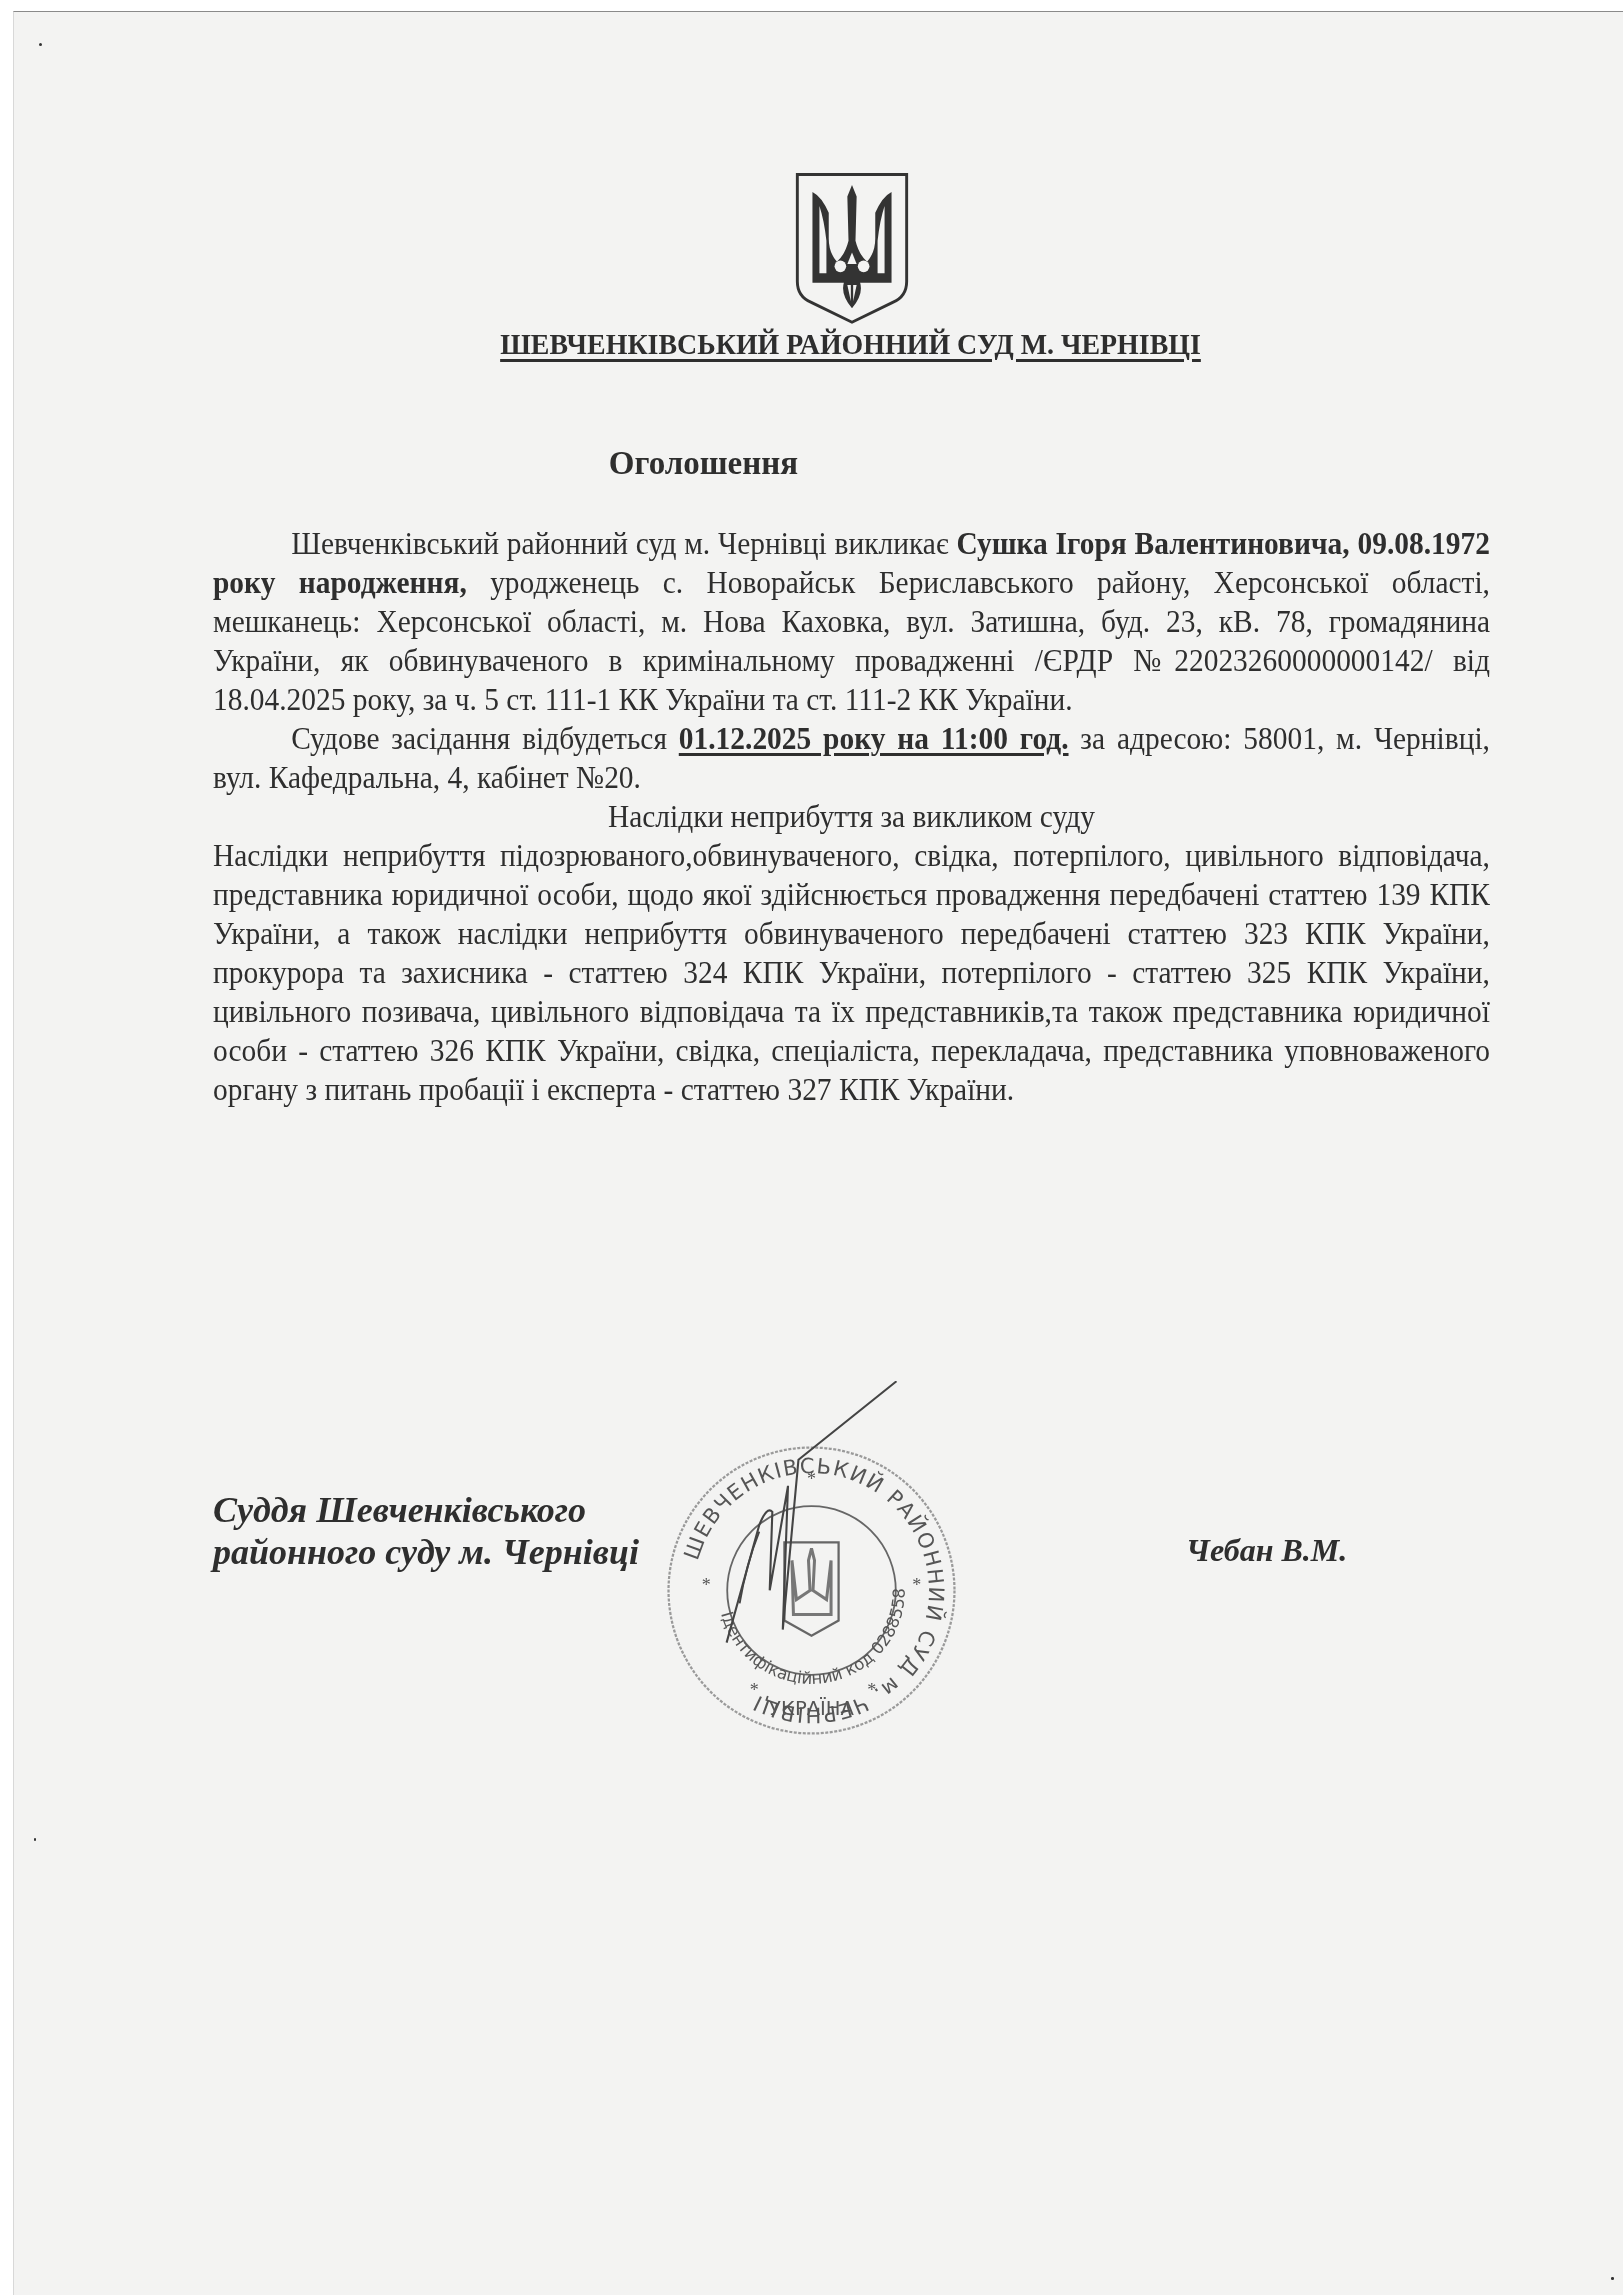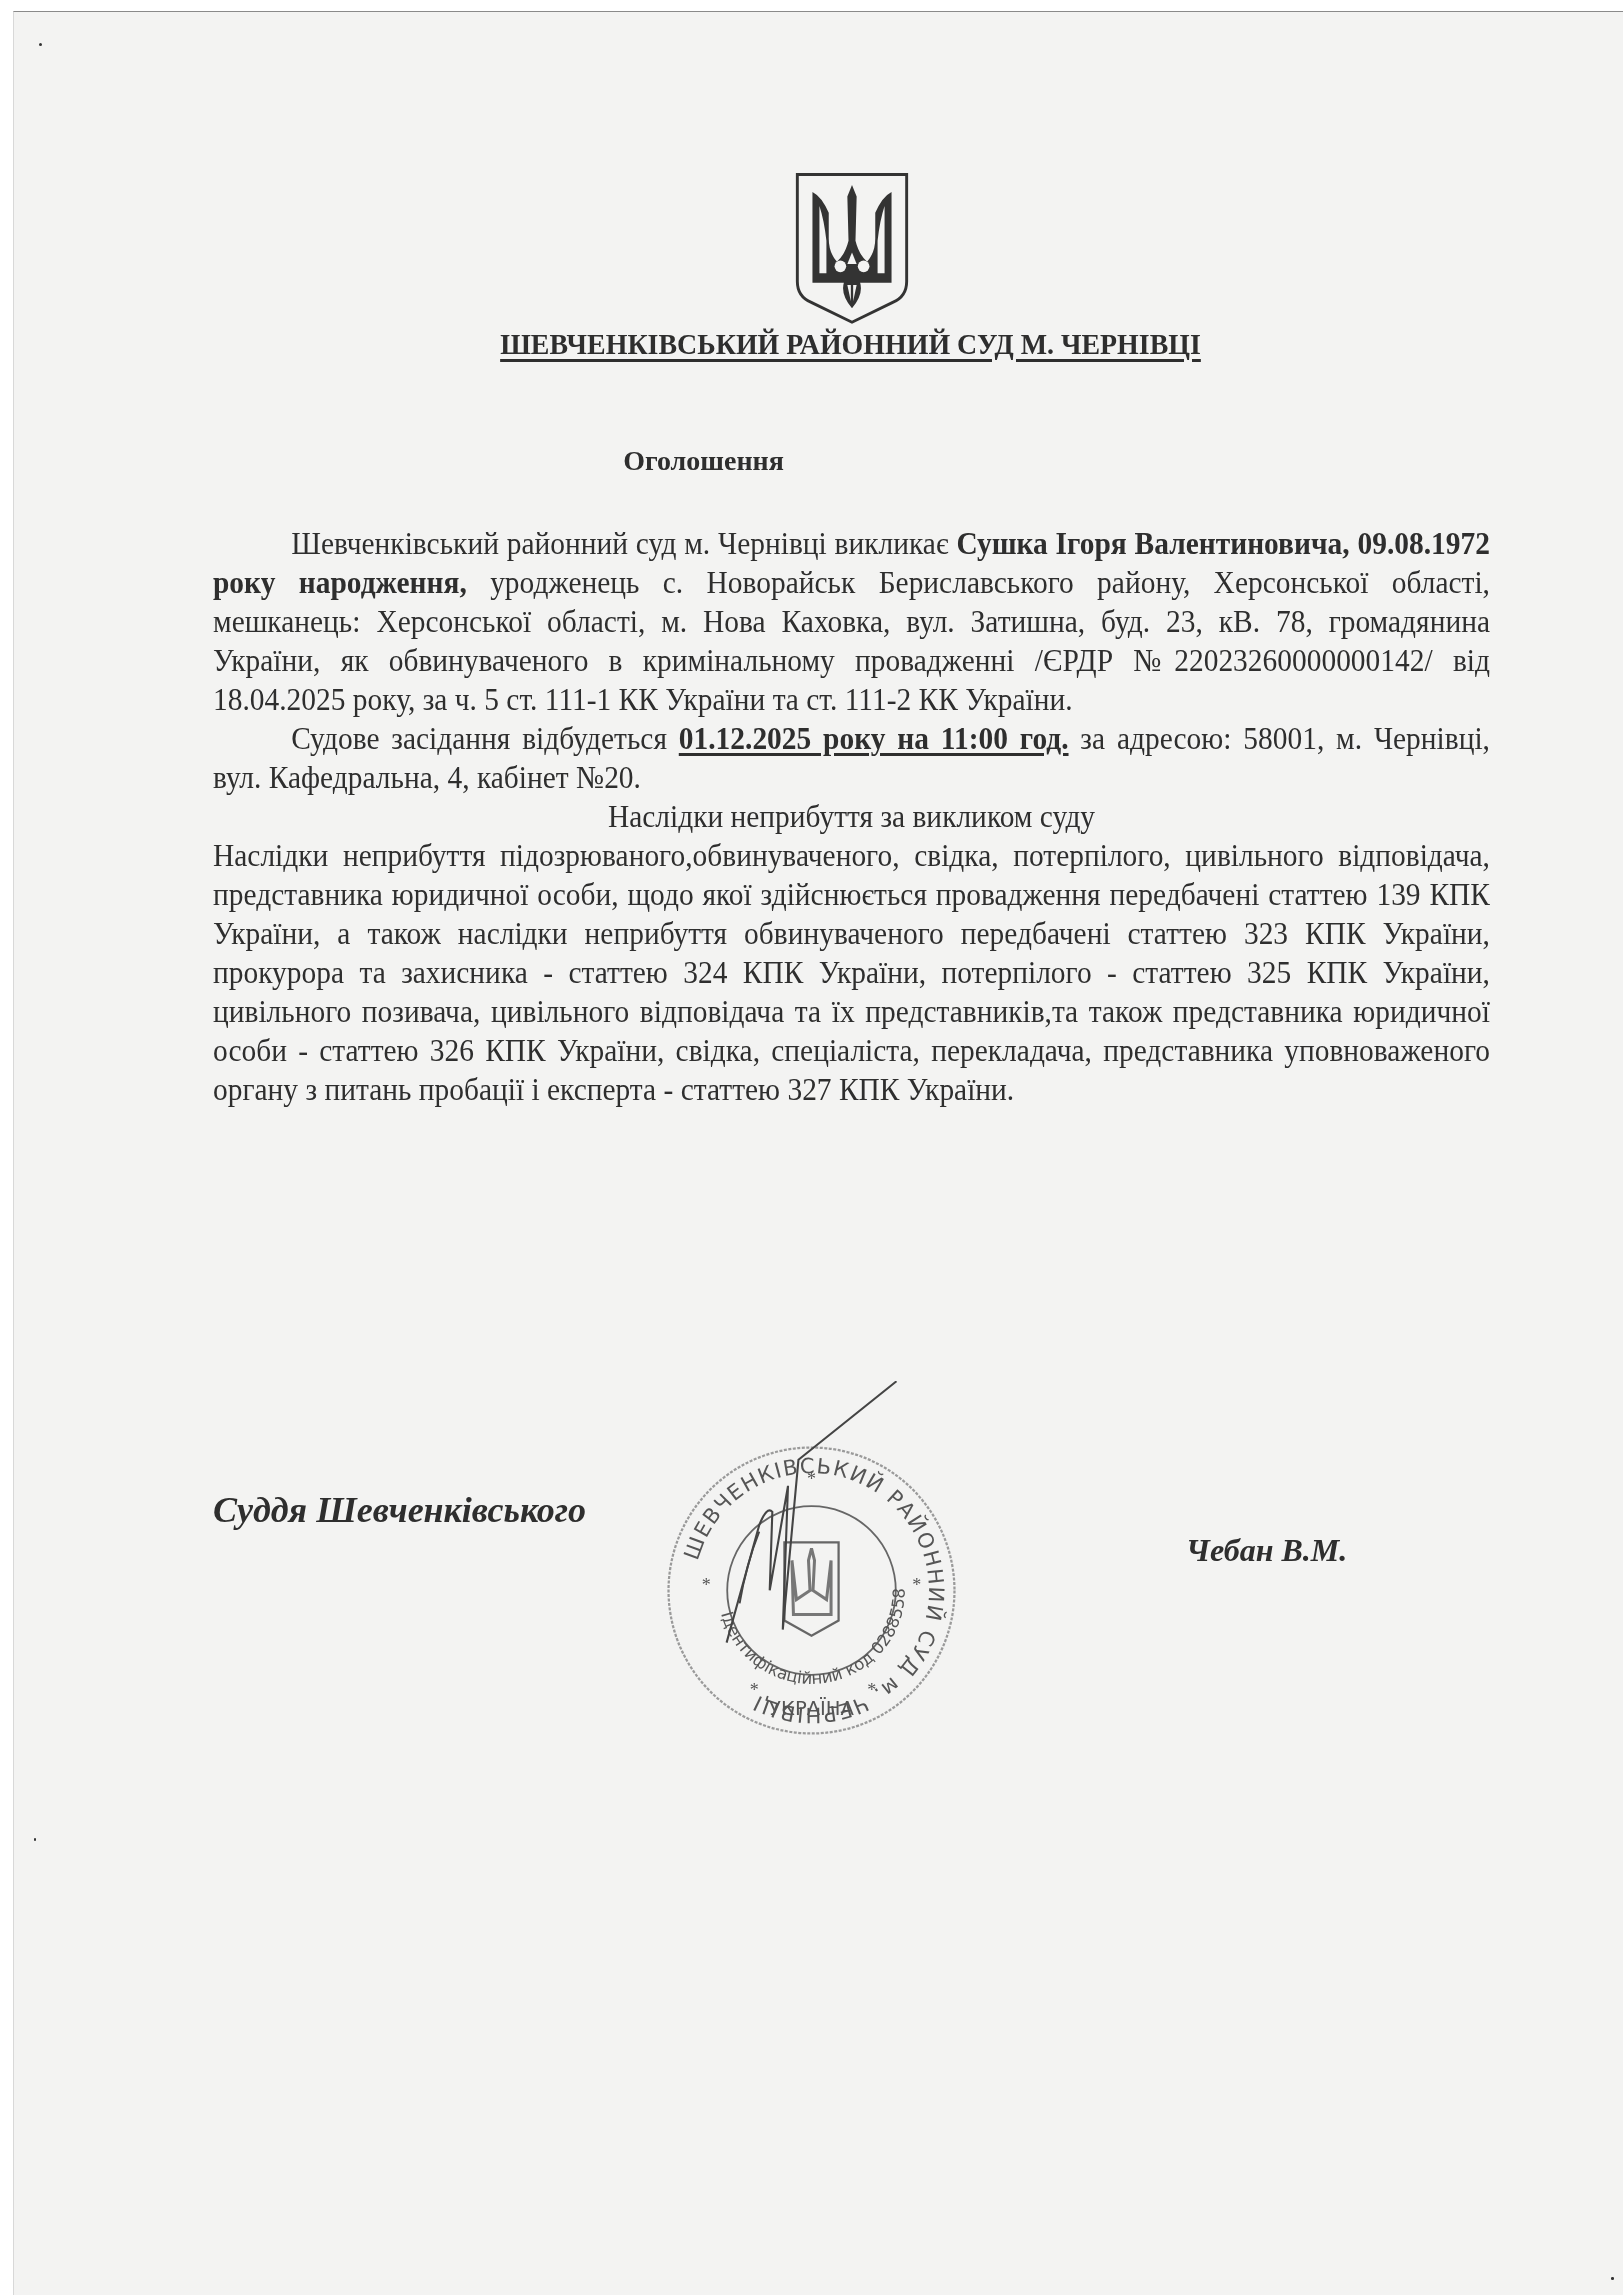--- a/index.html
+++ b/index.html
@@ -22,21 +22,21 @@
 
     .court-name {
       position: absolute; left: 435px; top: 327px; width: 831px;
       text-align: center; font-weight: bold; font-size: 30px; letter-spacing: 0px;
       text-decoration: underline; text-decoration-thickness: 2.6px; text-underline-offset: 5.2px;
       transform: scaleX(0.93); transform-origin: center;
       white-space: nowrap;
     }
     .announce-title {
       position: absolute; left: 0; top: 445px; width: 1407px; text-align: center;
-      font-weight: bold; font-size: 28px;
+      font-weight: bold; font-size: 33px;
     }
     .body-text {
       position: absolute; left: 213px; top: 524px; width: 1276px;
       font-size: 32px; line-height: 39px; text-align: justify;
       transform: scaleX(0.92); transform-origin: left top;
       width: 1388px;
     }
     .body-text p { margin: 0; }
     .indent { text-indent: 85px; }
     .bold { font-weight: bold; }
@@ -83,20 +83,21 @@
   </p>
   <p class="indent">
     <span>Судове засідання відбудеться </span><span class="u">01.12.2025 року на 11:00 год.</span><span> за адресою: 58001, м. Чернівці, вул. Кафедральна, 4, кабінет №20.</span>
   </p>
   <p class="center">Наслідки неприбуття за викликом суду</p>
   <p>Наслідки неприбуття підозрюваного,обвинуваченого, свідка, потерпілого, цивільного відповідача, представника юридичної особи, щодо якої здійснюється провадження передбачені статтею 139 КПК України, а також наслідки неприбуття обвинуваченого передбачені статтею 323 КПК України, прокурора та захисника - статтею 324 КПК України, потерпілого - статтею 325 КПК України, цивільного позивача, цивільного відповідача та їх представників,та також представника юридичної особи - статтею 326 КПК України, свідка, спеціаліста, перекладача, представника уповноваженого органу з питань пробації і експерта - статтею 327 КПК України.</p>
 </div>
 
 <div class="sig-left">
   <div>Суддя Шевченківського</div>
+  <div>районного суду м. Чернівці</div>
 </div>
 
 <svg class="stamp" viewBox="0 0 200 200">
   <defs>
     <path id="outerArc" d="M100,100 m-78,0 a78,78 0 1,1 156,0 a78,78 0 1,1 -156,0"></path>
     <path id="innerArc" d="M100,100 m-62,0 a62,62 0 1,0 124,0"></path>
   </defs>
   <circle cx="100" cy="100" r="95" fill="none" stroke="#9a9a9a" stroke-width="1.5" stroke-dasharray="2 1"></circle>
   <circle cx="100" cy="100" r="56" fill="none" stroke="#666" stroke-width="1.2"></circle>
   <text font-family="DejaVu Sans, sans-serif" font-size="14" fill="#555" letter-spacing="1">

